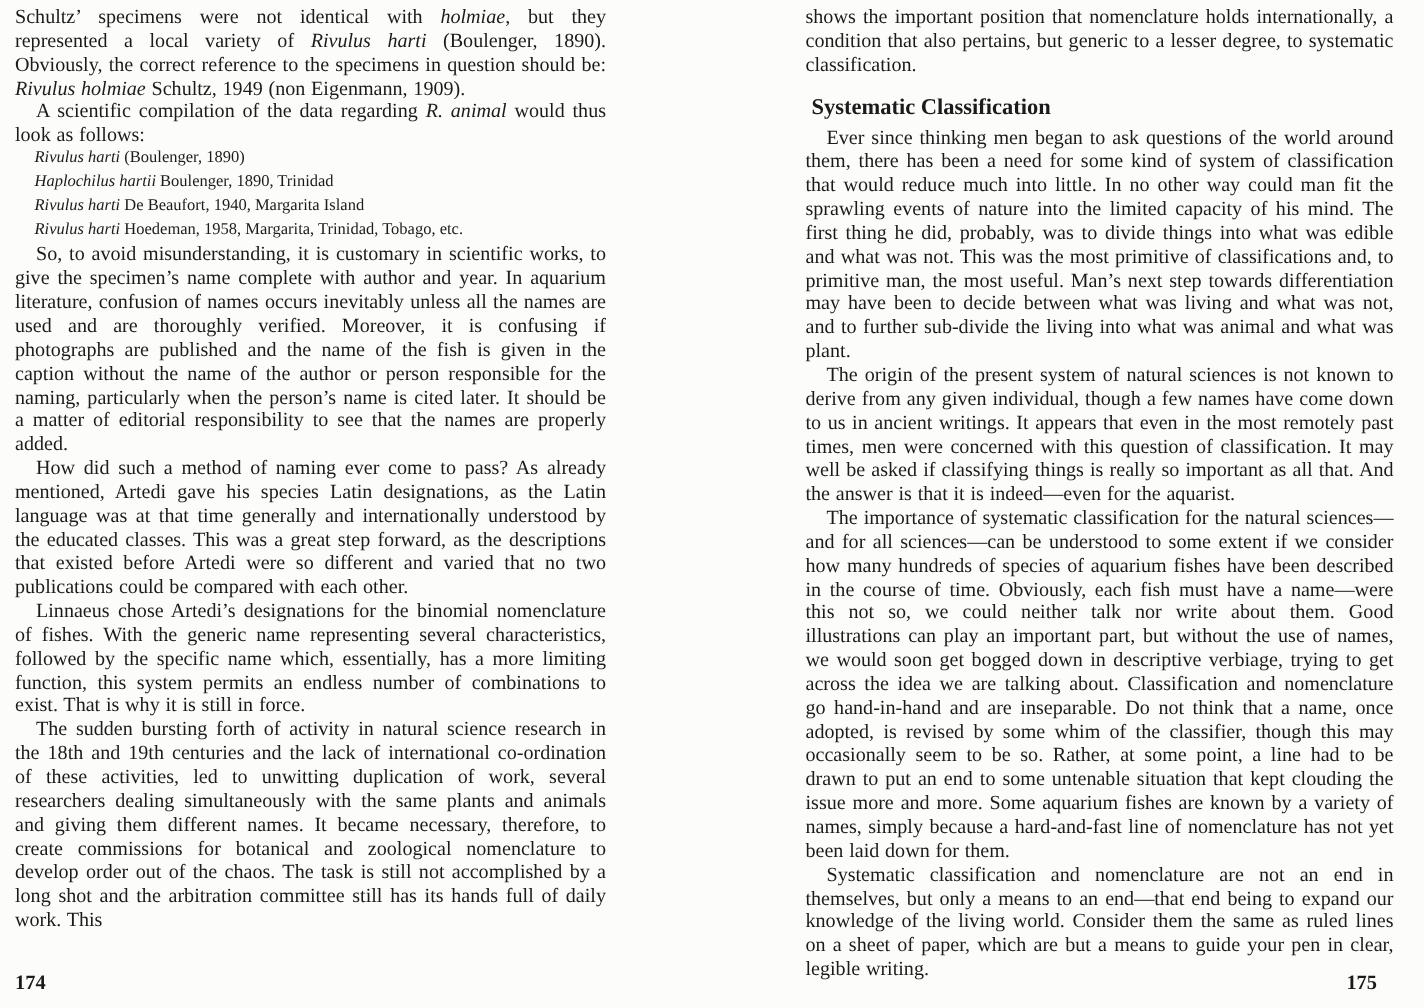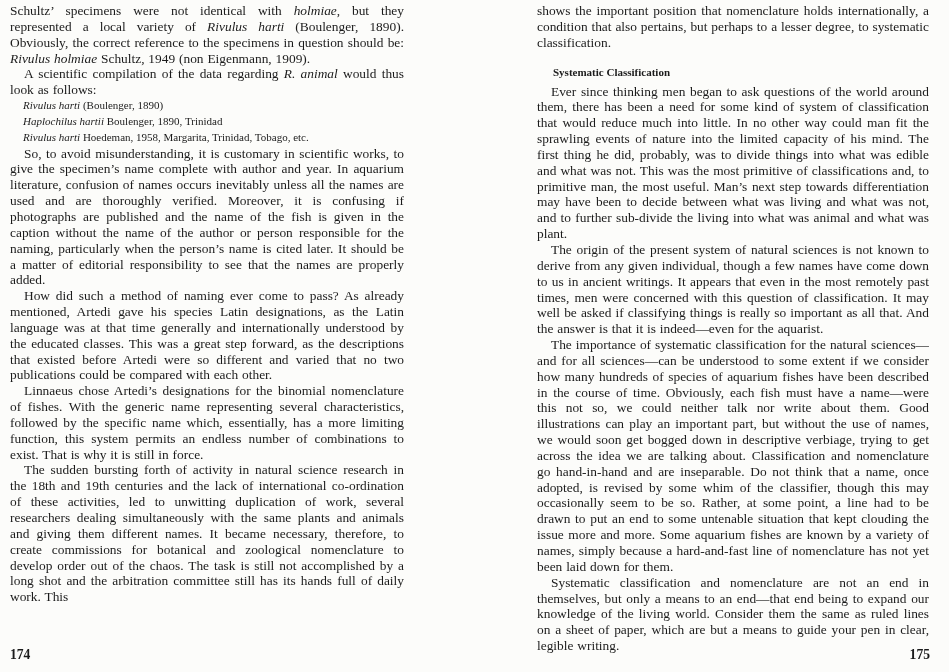--- a/index.html
+++ b/index.html
@@ -29,58 +29,59 @@
   p.para.indent { text-indent: 14px; }
   p.list-line {
     margin: 0;
     padding-left: 13px;
     font-size: 11px;
     line-height: 15.85px;
     white-space: nowrap;
   }
   .it { font-style: italic; }
   h2.heading {
-    margin: 13px 0 4px 16px;
-    font-size: 11px;
+    margin: 13px 0 4px 4px;
+    font-size: 15px;
     line-height: 16px;
     font-weight: bold;
   }
   .page-number {
     position: absolute;
     top: 647px;
     font-weight: bold;
     font-size: 13.6px;
     line-height: 16px;
   }
   .pn-left  { left: 0; }
-  .pn-right { right: 2px; }
+  .pn-right { right: 14px; }
 </style>
 </head>
 <body style="background: rgb(252, 252, 250); color: rgb(27, 27, 27);">
 
 <div>
 
   <section class="page page--left">
     <div class="page-body">
         <p class="para"><span>Schultz’ specimens were not identical with </span><span class="it">holmiae</span><span>, but they represented a local variety of </span><span class="it">Rivulus harti</span><span> (Boulenger, 1890). Obviously, the correct reference to the specimens in question should be: </span><span class="it">Rivulus holmiae</span><span> Schultz, 1949 (non Eigenmann, 1909).</span></p>
         <p class="para indent"><span>A scientific compilation of the data regarding </span><span class="it">R. animal</span><span> would thus look as follows:</span></p>
         <p class="list-line"><span class="it">Rivulus harti</span><span> (Boulenger, 1890)</span></p>
         <p class="list-line"><span class="it">Haplochilus hartii</span><span> Boulenger, 1890, Trinidad</span></p>
+        <p class="list-line"><span class="it">Rivulus harti</span><span> De Beaufort, 1940, Margarita Island</span></p>
         <p class="list-line"><span class="it">Rivulus harti</span><span> Hoedeman, 1958, Margarita, Trinidad, Tobago, etc.</span></p>
         <p class="para indent"><span>So, to avoid misunderstanding, it is customary in scientific works, to give the specimen’s name complete with author and year. In aquarium literature, confusion of names occurs inevitably unless all the names are used and are thoroughly verified. Moreover, it is confusing if photographs are published and the name of the fish is given in the caption without the name of the author or person responsible for the naming, particularly when the person’s name is cited later. It should be a matter of editorial responsibility to see that the names are properly added.</span></p>
         <p class="para indent"><span>How did such a method of naming ever come to pass? As already mentioned, Artedi gave his species Latin designations, as the Latin language was at that time generally and internationally understood by the educated classes. This was a great step forward, as the descriptions that existed before Artedi were so different and varied that no two publications could be compared with each other.</span></p>
         <p class="para indent"><span>Linnaeus chose Artedi’s designations for the binomial nomenclature of fishes. With the generic name representing several characteristics, followed by the specific name which, essentially, has a more limiting function, this system permits an endless number of combinations to exist. That is why it is still in force.</span></p>
         <p class="para indent"><span>The sudden bursting forth of activity in natural science research in the 18th and 19th centuries and the lack of international co-ordination of these activities, led to unwitting duplication of work, several researchers dealing simultaneously with the same plants and animals and giving them different names. It became necessary, therefore, to create commissions for botanical and zoological nomenclature to develop order out of the chaos. The task is still not accomplished by a long shot and the arbitration committee still has its hands full of daily work. This</span></p>
       </div>
     <div class="page-number pn-left">174</div>
   </section>
 
   <section class="page page--right">
     <div class="page-body">
-        <p class="para"><span>shows the important position that nomenclature holds internationally, a condition that also pertains, but perhaps to a lesser degree, to systematic classification.</span></p>
+        <p class="para"><span>shows the important position that nomenclature holds internationally, a condition that also pertains, but generic to a lesser degree, to systematic classification.</span></p>
         <h2 class="heading">Systematic Classification</h2>
         <p class="para indent"><span>Ever since thinking men began to ask questions of the world around them, there has been a need for some kind of system of classification that would reduce much into little. In no other way could man fit the sprawling events of nature into the limited capacity of his mind. The first thing he did, probably, was to divide things into what was edible and what was not. This was the most primitive of classifications and, to primitive man, the most useful. Man’s next step towards differentiation may have been to decide between what was living and what was not, and to further sub-divide the living into what was animal and what was plant.</span></p>
         <p class="para indent"><span>The origin of the present system of natural sciences is not known to derive from any given individual, though a few names have come down to us in ancient writings. It appears that even in the most remotely past times, men were concerned with this question of classification. It may well be asked if classifying things is really so important as all that. And the answer is that it is indeed—even for the aquarist.</span></p>
         <p class="para indent"><span>The importance of systematic classification for the natural sciences—and for all sciences—can be understood to some extent if we consider how many hundreds of species of aquarium fishes have been described in the course of time. Obviously, each fish must have a name—were this not so, we could neither talk nor write about them. Good illustrations can play an important part, but without the use of names, we would soon get bogged down in descriptive verbiage, trying to get across the idea we are talking about. Classification and nomenclature go hand-in-hand and are inseparable. Do not think that a name, once adopted, is revised by some whim of the classifier, though this may occasionally seem to be so. Rather, at some point, a line had to be drawn to put an end to some untenable situation that kept clouding the issue more and more. Some aquarium fishes are known by a variety of names, simply because a hard-and-fast line of nomenclature has not yet been laid down for them.</span></p>
         <p class="para indent"><span>Systematic classification and nomenclature are not an end in themselves, but only a means to an end—that end being to expand our knowledge of the living world. Consider them the same as ruled lines on a sheet of paper, which are but a means to guide your pen in clear, legible writing.</span></p>
       </div>
     <div class="page-number pn-right">175</div>
   </section>
 
 </div>

